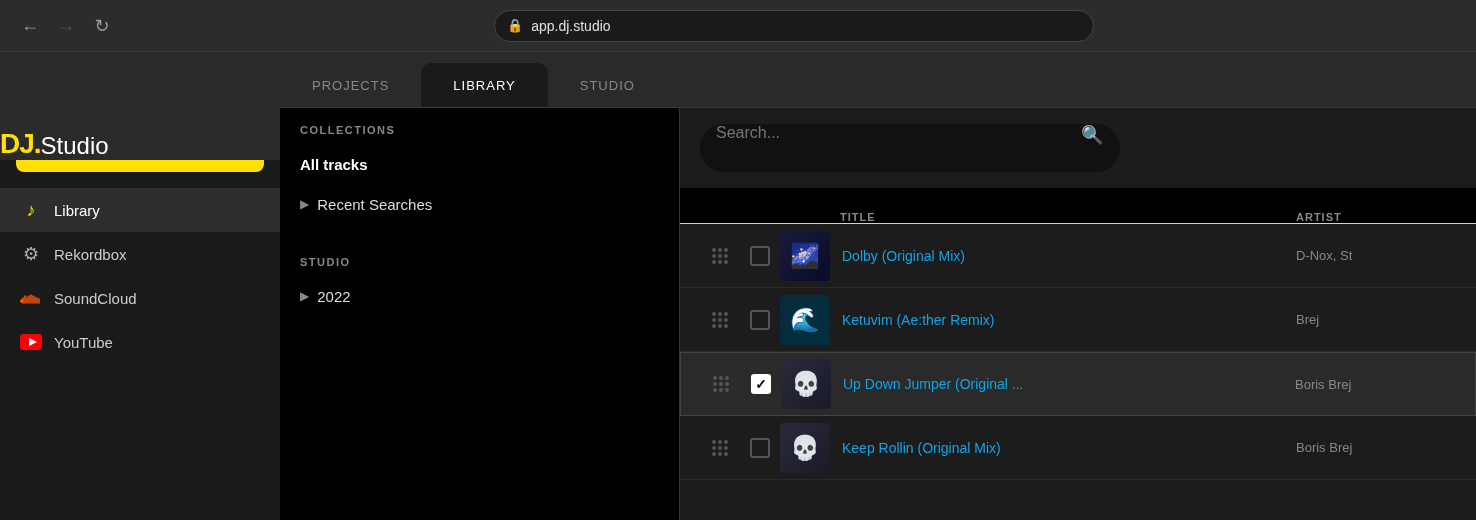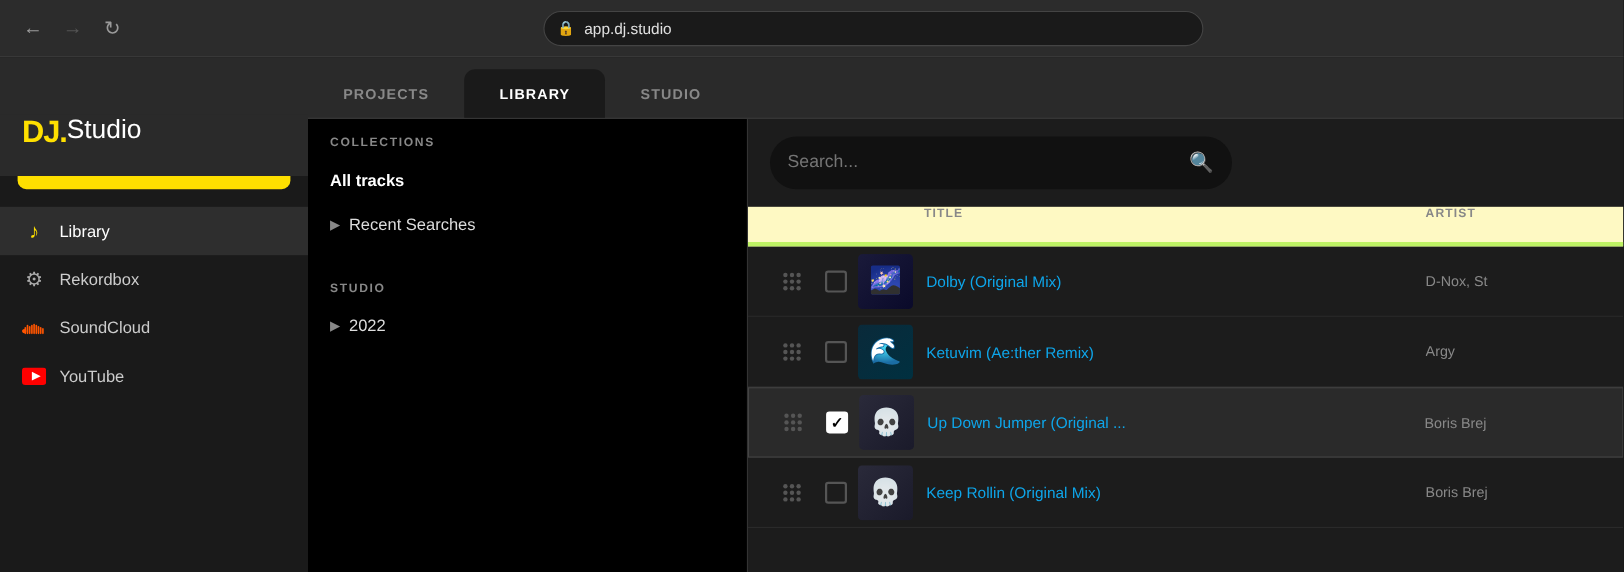--- a/index.html
+++ b/index.html
@@ -72,33 +72,32 @@
       border-bottom: 1px solid #3a3a3a;
     }
     .top-nav-logo {
       position: absolute;
       left: 0;
       top: 52px;
       width: 280px;
       height: 56px;
       background: #2a2a2a;
       display: flex;
-      align-items: flex-start;
-      padding-left: 20px;
+      align-items: flex-end;
     }
     .logo-dj { color: #FFE000; font-size: 28px; font-weight: 900; letter-spacing: -1px; }
     .logo-studio { color: #ffffff; font-size: 24px; font-weight: 300; }
     .tab {
       height: 44px;
       padding: 0 32px;
       display: flex;
       align-items: center;
       justify-content: center;
       font-size: 13px;
-      font-weight: 700;
+      font-weight: 400;
       letter-spacing: 1px;
       cursor: pointer;
       color: #888;
       border-radius: 10px 10px 0 0;
       text-align: right;
     }
     .tab.active {
       background: #1a1a1a;
       color: #ffffff;
     }
@@ -205,42 +204,42 @@
       padding: 16px 20px;
       background: #1c1c1c;
     }
     .search-bar {
       background: #111;
       border: none;
       border-radius: 24px;
       height: 48px;
       width: 420px;
       display: flex;
-      align-items: center;
+      align-items: flex-start;
       padding: 0 16px;
       gap: 10px;
     }
     .search-input {
       background: none;
       border: none;
       outline: none;
       color: #888;
       font-size: 16px;
       flex: 1;
     }
     .search-icon { color: #888; font-size: 18px; }
 
     
     .table-header {
       display: flex;
-      align-items: flex-start;
+      align-items: flex-end;
       padding: 0 20px;
       height: 36px;
-      border-bottom: 4px solid #bef264;
-      background: #fef9c3;
+      border-bottom: 1px solid #bef264;
+      background: #000000;
     }
     .th-drag { width: 40px; }
     .th-check { width: 40px; }
     .th-thumb { width: 60px; }
     .th-title { flex: 1; color: #888; font-size: 11px; font-weight: 600; letter-spacing: 1px; }
     .th-artist { width: 160px; color: #888; font-size: 11px; font-weight: 600; letter-spacing: 1px; }
 
     
     .track-list { flex: 1; overflow-y: auto; }
     .track-row {
@@ -463,21 +462,21 @@
           </div>
           <div class="checkbox-cell">
             <div class="track-checkbox"></div>
           </div>
           <div class="track-thumb">
             <div class="thumb-placeholder" style="background: linear-gradient(135deg, #0a2a3a, #003040);">
               <span>🌊</span>
             </div>
           </div>
           <div class="track-title">Ketuvim (Ae:ther Remix)</div>
-          <div class="track-artist">Argy</div>
+          <div class="track-artist">Brej</div>
         </div>
 
         <div class="track-row selected">
           <div class="drag-handle">
             <div class="dots-grid">
               <div class="dot"></div>
                 <div class="dot"></div>
                 <div class="dot"></div>
               <div class="dot"></div>
                 <div class="dot"></div>

